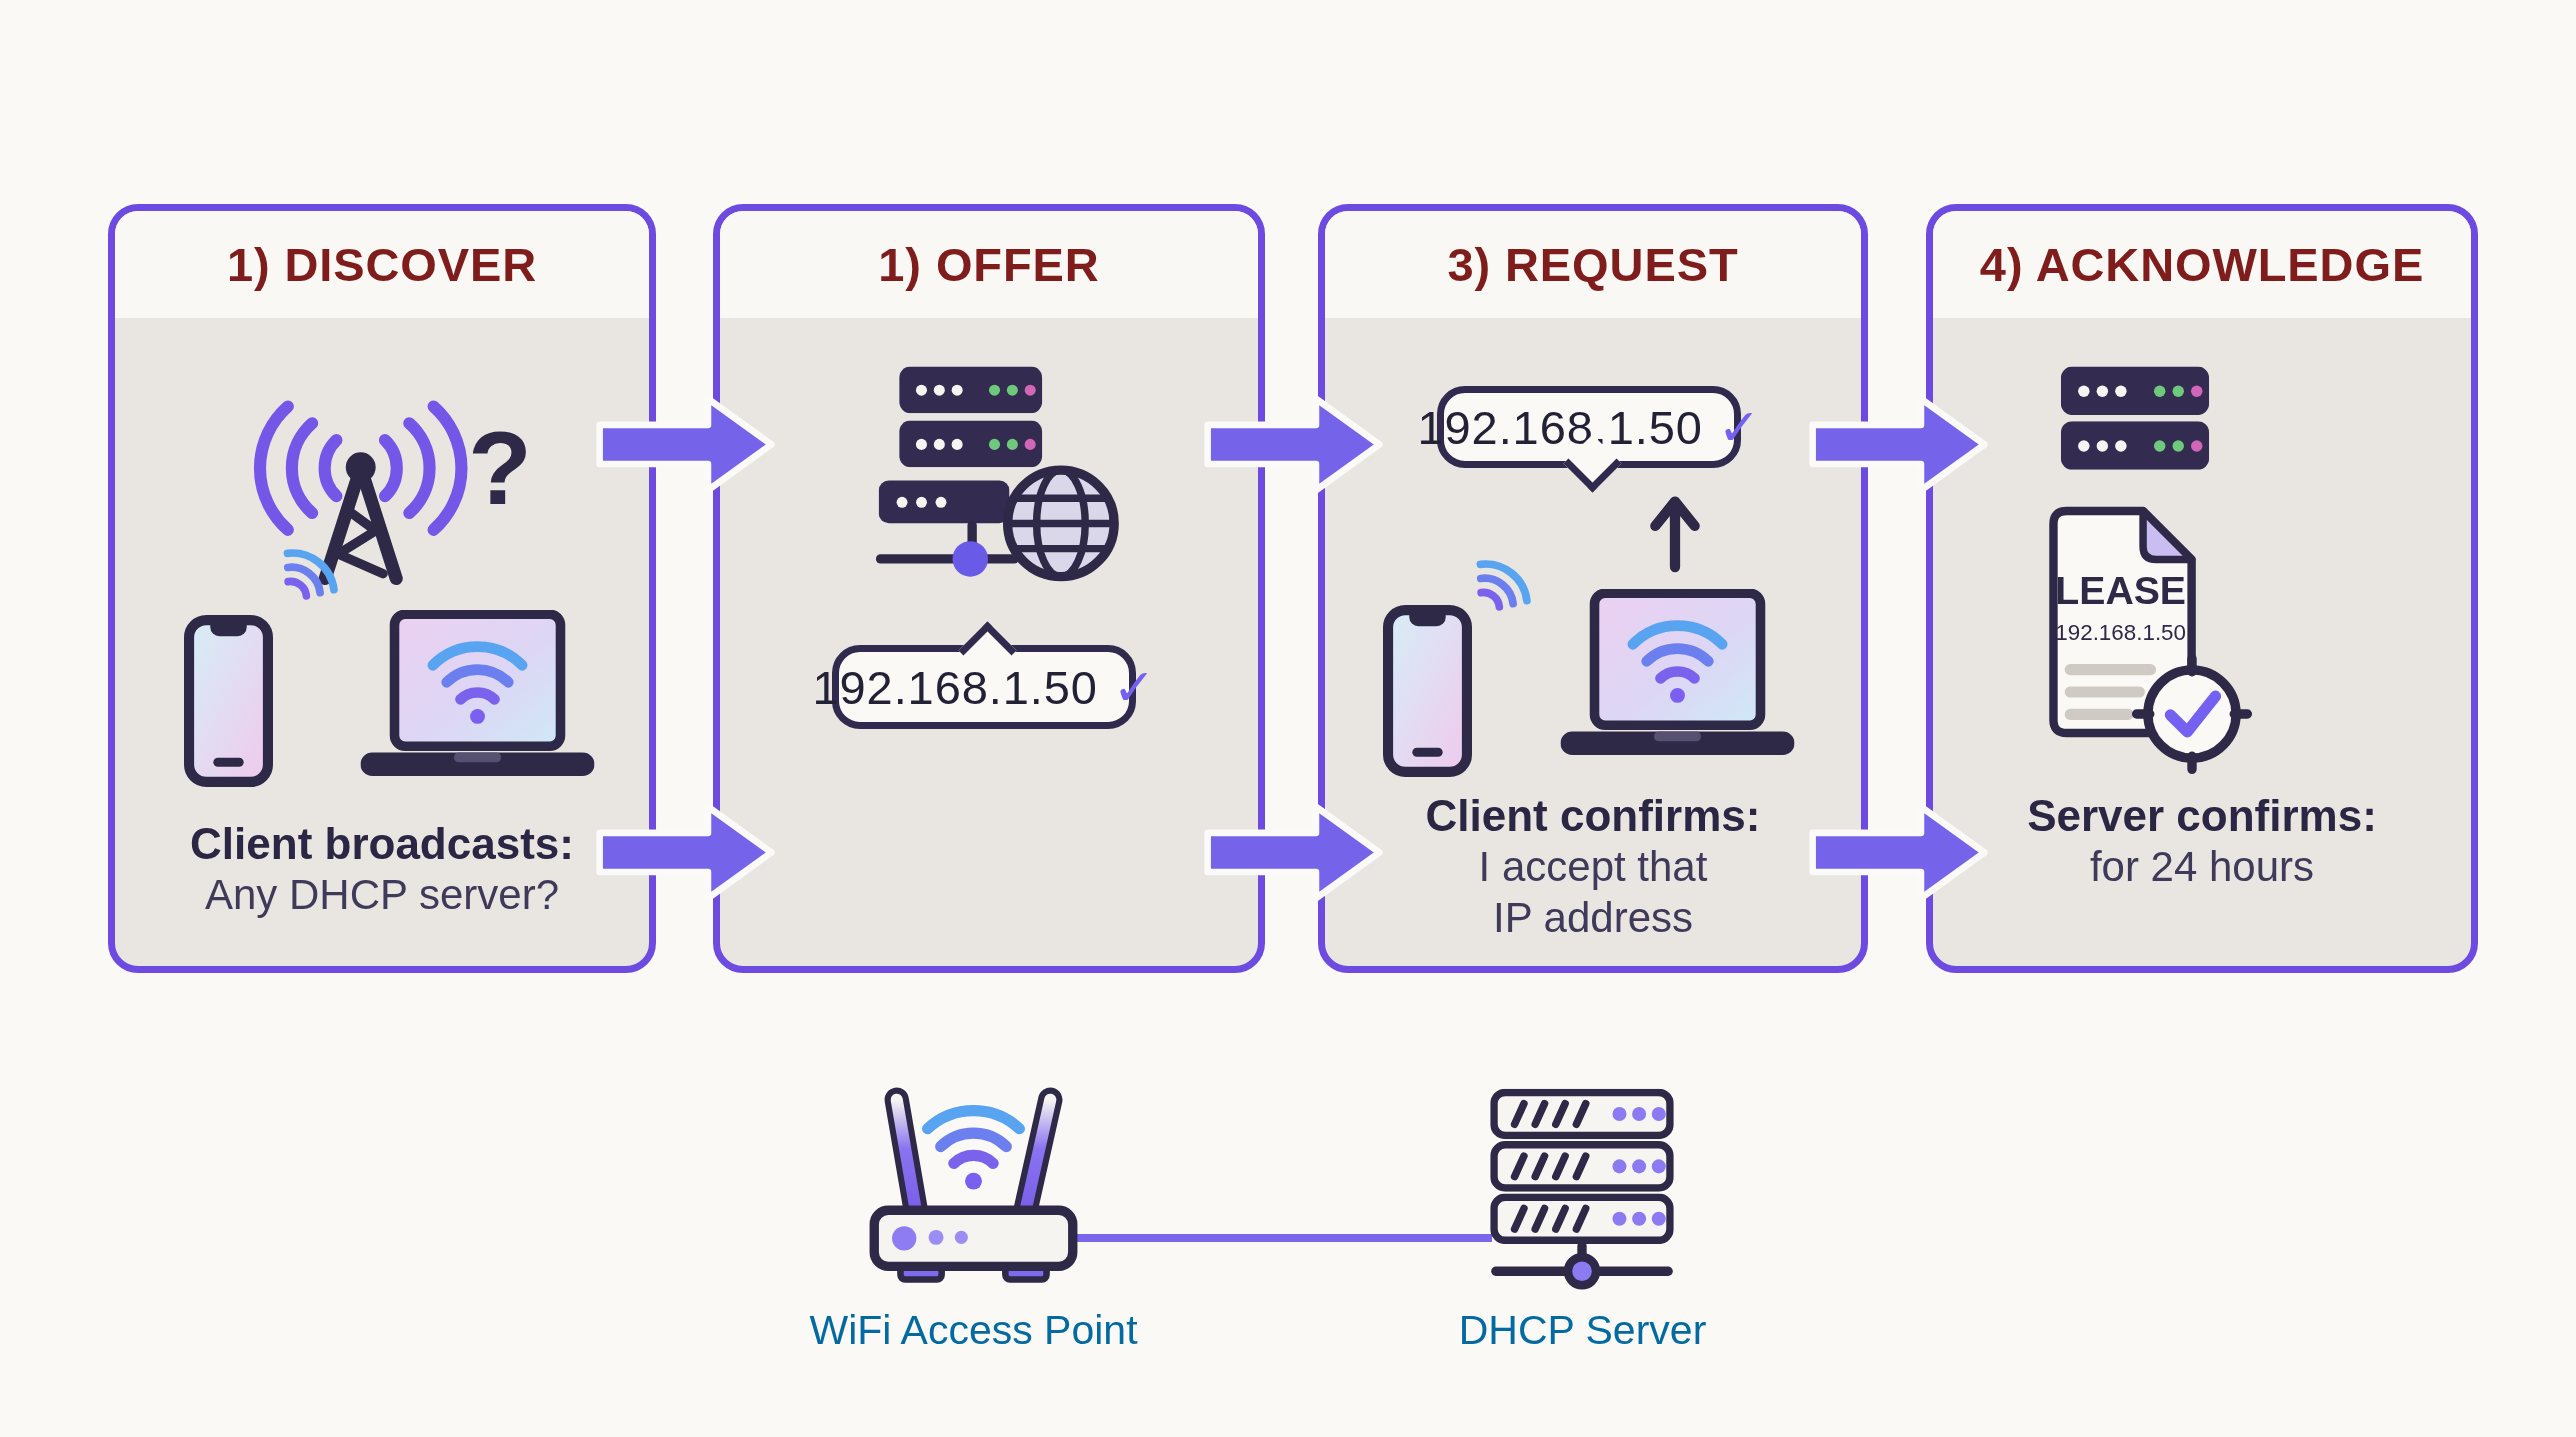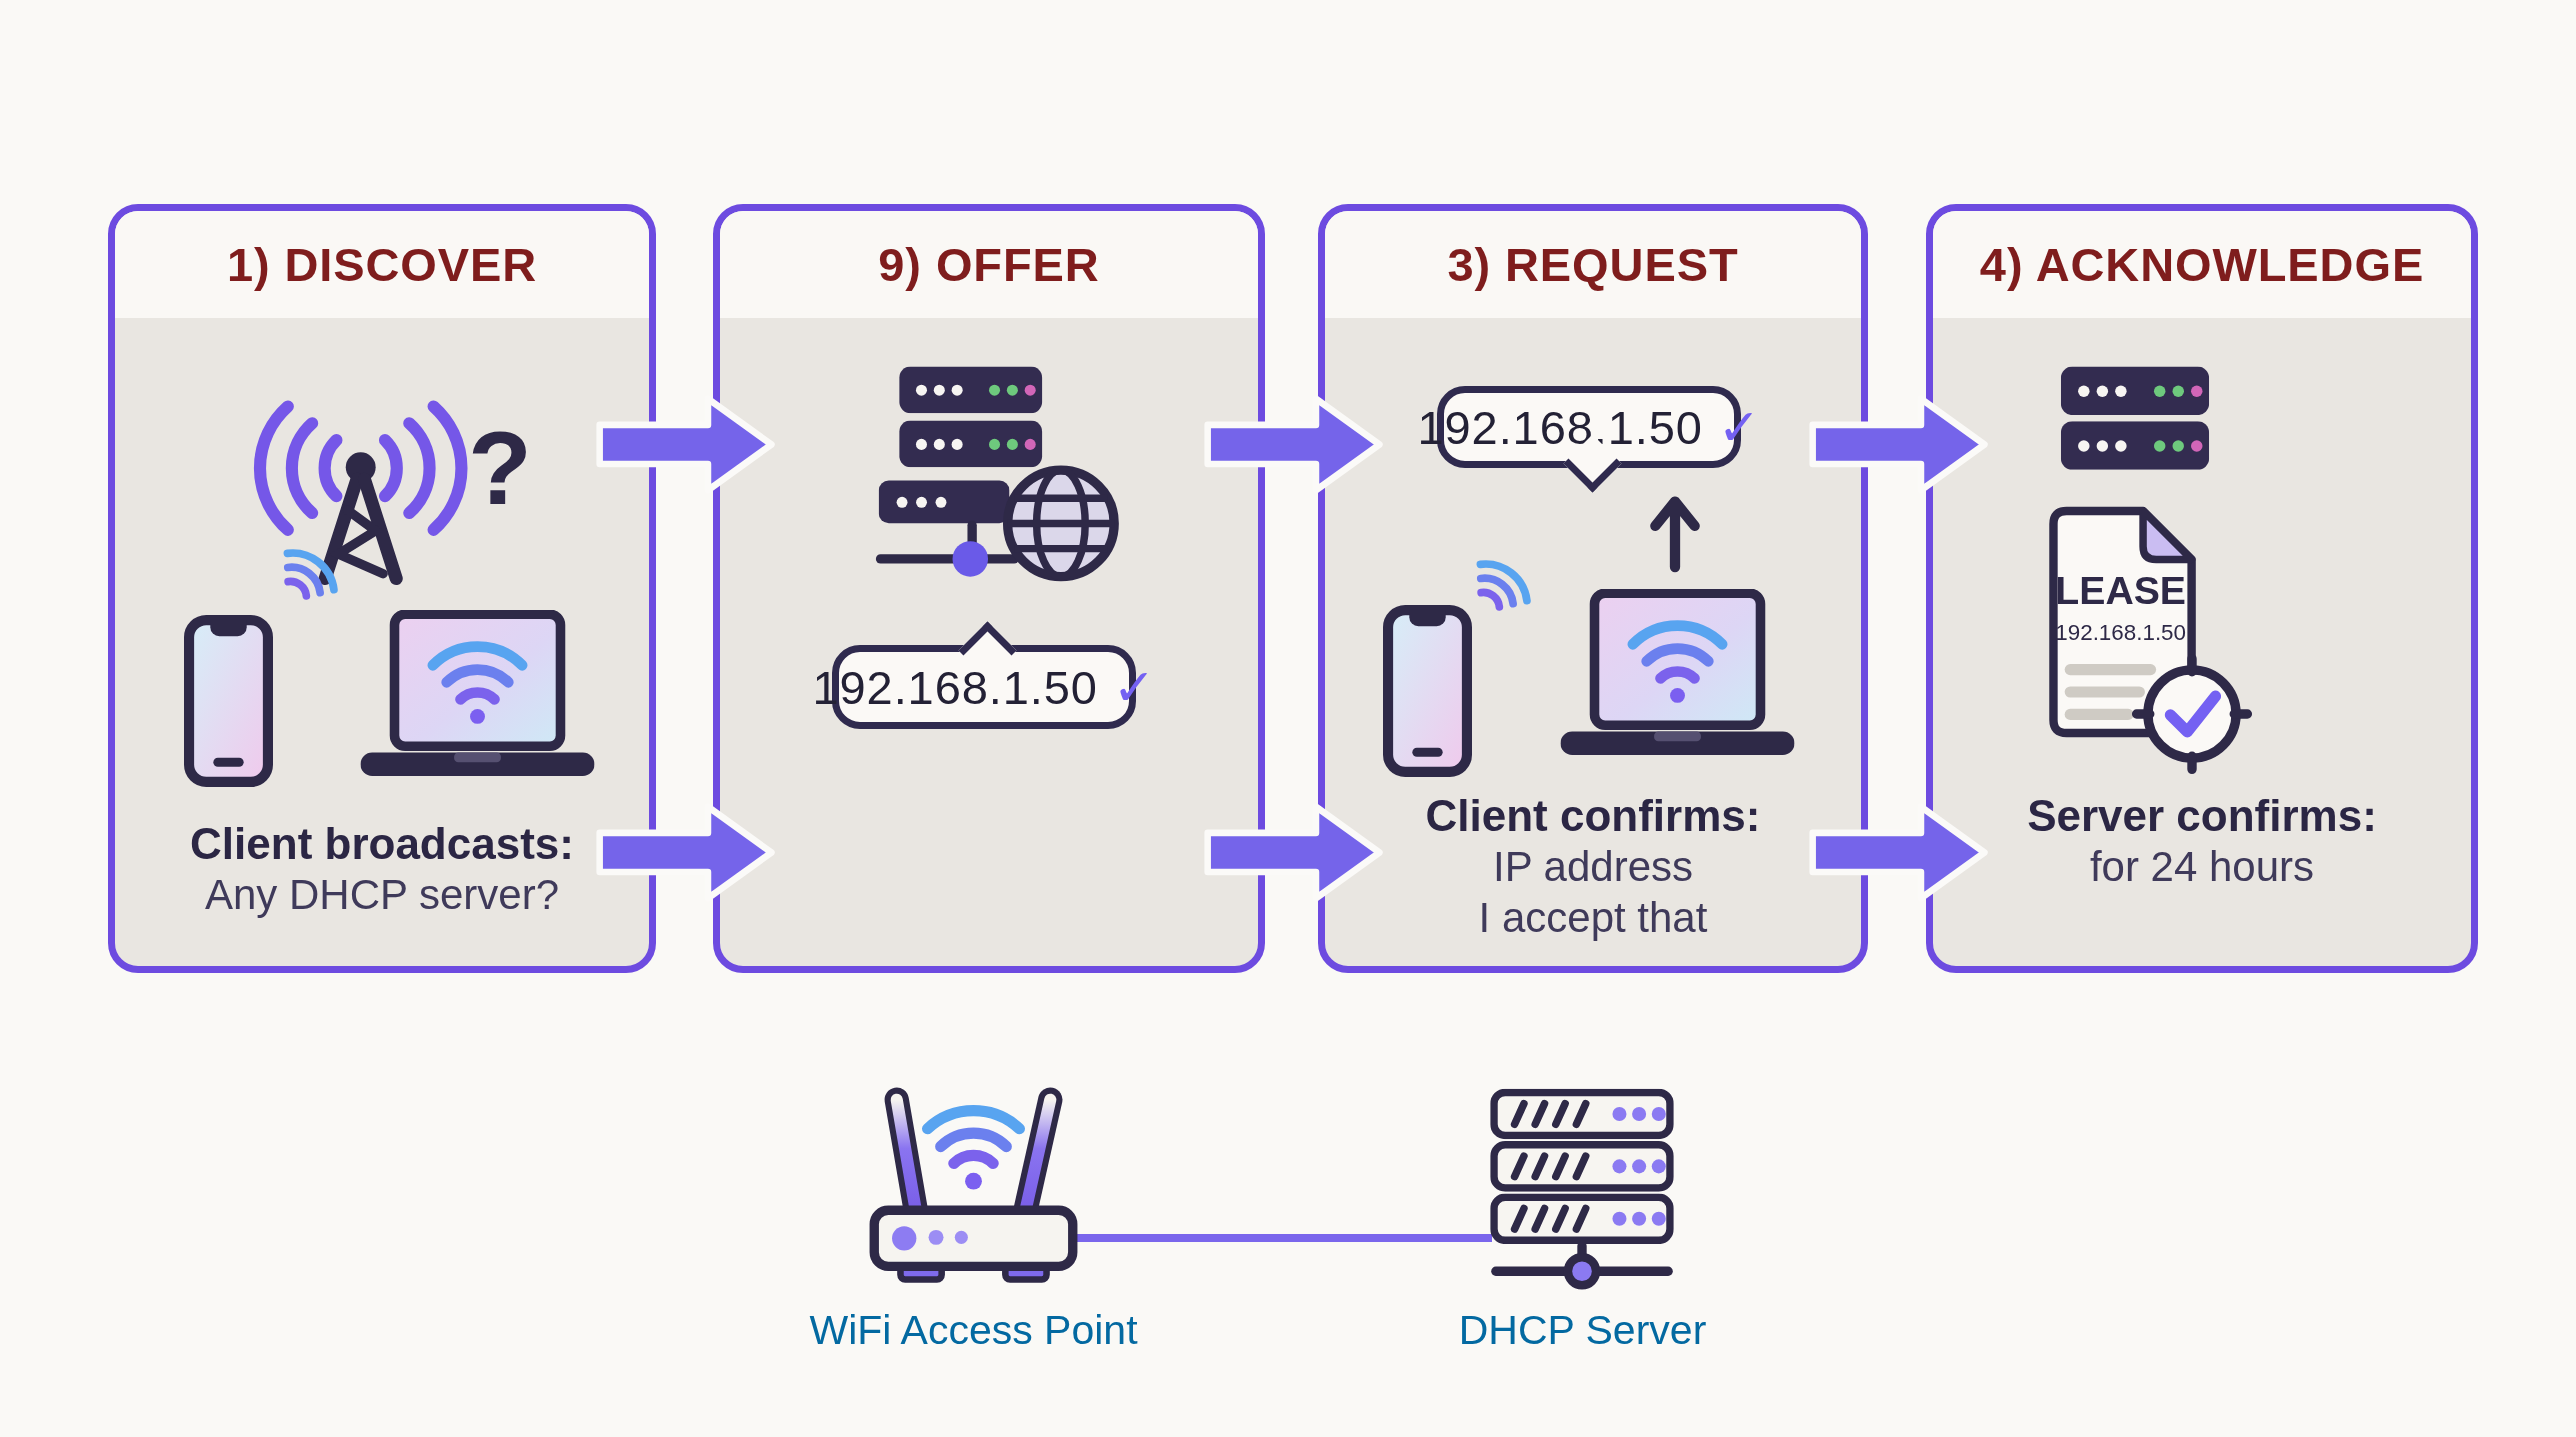--- a/index.html
+++ b/index.html
@@ -169,21 +169,21 @@
   </svg>
 
   <div class="caption caption-2">
     <div class="cap-bold">Client broadcasts:</div>
     <div class="cap-line">Any DHCP server?</div>
   </div>
 </div>
 
 <div class="panel" style="left:713px;width:552px;">
   <div class="panel-header">
-    <div class="panel-title">9) OFFER</div>
+    <div class="panel-title">1) OFFER</div>
   </div>
 
   <svg class="abs" style="left:140px;top:144px" width="271" height="234" viewBox="0 0 290 250">
     <use href="#srvdark" xlink:href="#srvdark" x="20" y="12" width="197" height="50"></use>
     <use href="#srvdark" xlink:href="#srvdark" x="20" y="70" width="197" height="50"></use>
     <use href="#srvdarkplain" xlink:href="#srvdarkplain" x="20" y="132" width="140" height="50"></use>
     <g stroke="#2e2947" stroke-width="10" fill="none" stroke-linecap="round">
       <path d="M120,182 V213"></path>
       <path d="M22,218 H165"></path>
     </g>
@@ -225,22 +225,22 @@
   <svg class="abs" style="left:58px;top:393px" width="89" height="174" viewBox="0 0 88 170">
     <use href="#phone" xlink:href="#phone"></use>
   </svg>
 
   <svg class="abs" style="left:231px;top:378px" width="243" height="183" viewBox="0 0 220 172">
     <use href="#laptop" xlink:href="#laptop"></use>
   </svg>
 
   <div class="caption caption-3">
     <div class="cap-bold">Client confirms:</div>
+    <div class="cap-line">I accept that</div>
     <div class="cap-line">IP address</div>
-    <div class="cap-line">I accept that</div>
   </div>
 </div>
 
 <div class="panel" style="left:1926px;width:552px;">
   <div class="panel-header">
     <div class="panel-title">4) ACKNOWLEDGE</div>
   </div>
 
   <svg class="abs" style="left:127px;top:154px" width="150" height="109" viewBox="0 0 170 120">
     <use href="#srvdark" xlink:href="#srvdark" x="1" y="0" width="168" height="55"></use>

